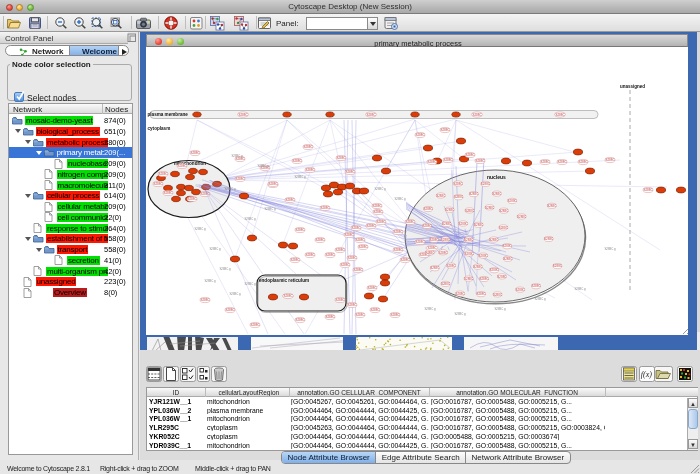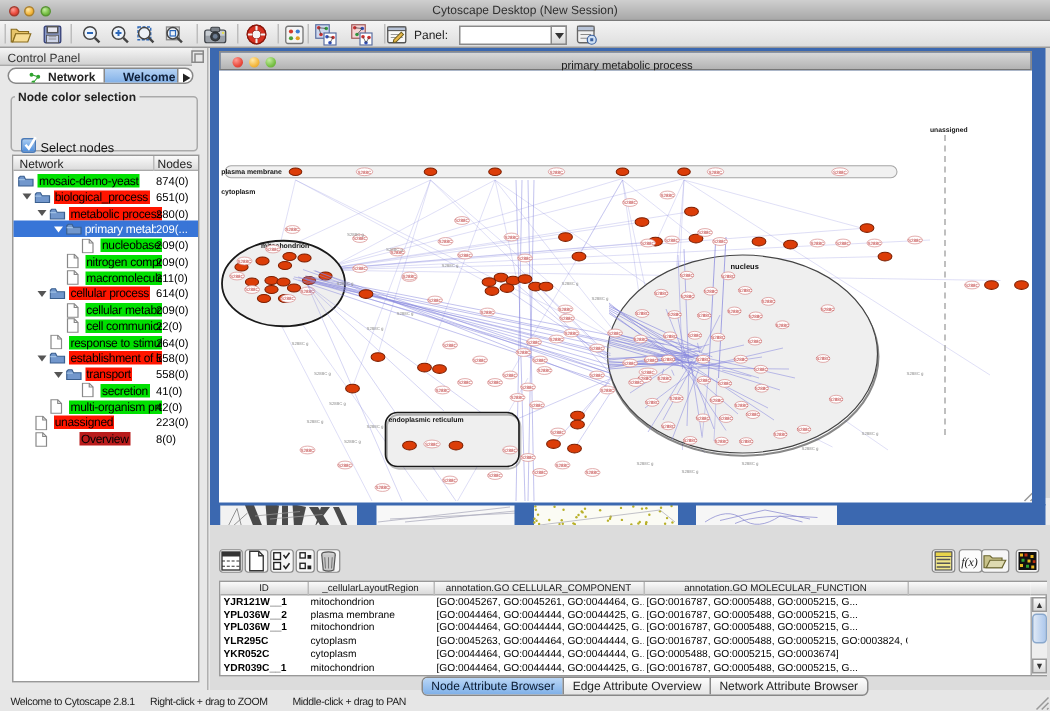--- a/index.html
+++ b/index.html
@@ -924,20 +924,20 @@
 <div class="abs" style="left:540px;top:10px;width:11px;height:52px;background:#eee;border-left:1px solid #aaa;">
 <div class="abs" style="left:0;top:0;width:10px;height:10px;background:linear-gradient(#fcfcfc,#d8d8d8);border:1px solid #999;text-align:center;font-size:6px;line-height:10px;color:#333;">▲</div>
 <div class="abs" style="left:0;top:11px;width:10px;height:20px;background:linear-gradient(90deg,#dfe9f6,#adc8ec);border:1px solid #8aa8cc;border-radius:3px;"></div>
 <div class="abs" style="left:0;top:41px;width:10px;height:10px;background:linear-gradient(#fcfcfc,#d8d8d8);border:1px solid #999;text-align:center;font-size:6px;line-height:10px;color:#333;">▼</div>
 </div>
 </div>
 </div>
 <div class="abs" style="left:0;top:460px;width:700px;height:14px;background:#e6e6e6;"></div>
 <div class="abs" style="left:281px;top:451px;height:13px;border:1px solid #888;border-radius:4px;background:linear-gradient(#fdfdfd,#e4e4e4);overflow:hidden;display:flex;">
  <div style="background:linear-gradient(#b9d6f6,#7fb0e8);padding:1px 5.5px;font-size:8px;color:#0a1a30;border-right:1px solid #888;white-space:nowrap;">Node Attribute Browser</div>
- <div style="padding:1px 5.5px;font-size:8px;color:#222;border-right:1px solid #888;white-space:nowrap;">Edge Attribute Overview</div>
+ <div style="padding:1px 5.5px;font-size:8px;color:#222;border-right:1px solid #888;white-space:nowrap;">Edge Attribute Search</div>
  <div style="padding:1px 5.5px;font-size:8px;color:#222;white-space:nowrap;">Network Attribute Browser</div>
 </div>
 <div class="abs" style="left:7px;top:465px;font-size:7px;letter-spacing:-0.25px;color:#222;">Welcome to Cytoscape 2.8.1</div>
 <div class="abs" style="left:100px;top:465px;font-size:7px;letter-spacing:-0.25px;color:#222;">Right-click + drag to ZOOM</div>
 <div class="abs" style="left:195px;top:465px;font-size:7px;letter-spacing:-0.25px;color:#222;">Middle-click + drag to PAN</div>
 <svg class="abs" style="left:690px;top:464px" width="10" height="10">
     <path d="M9 1 L1 9 M9 4.5 L4.5 9 M9 8 L8 9" stroke="#999" stroke-width="1"></path>
   </svg>
 </body></html>

